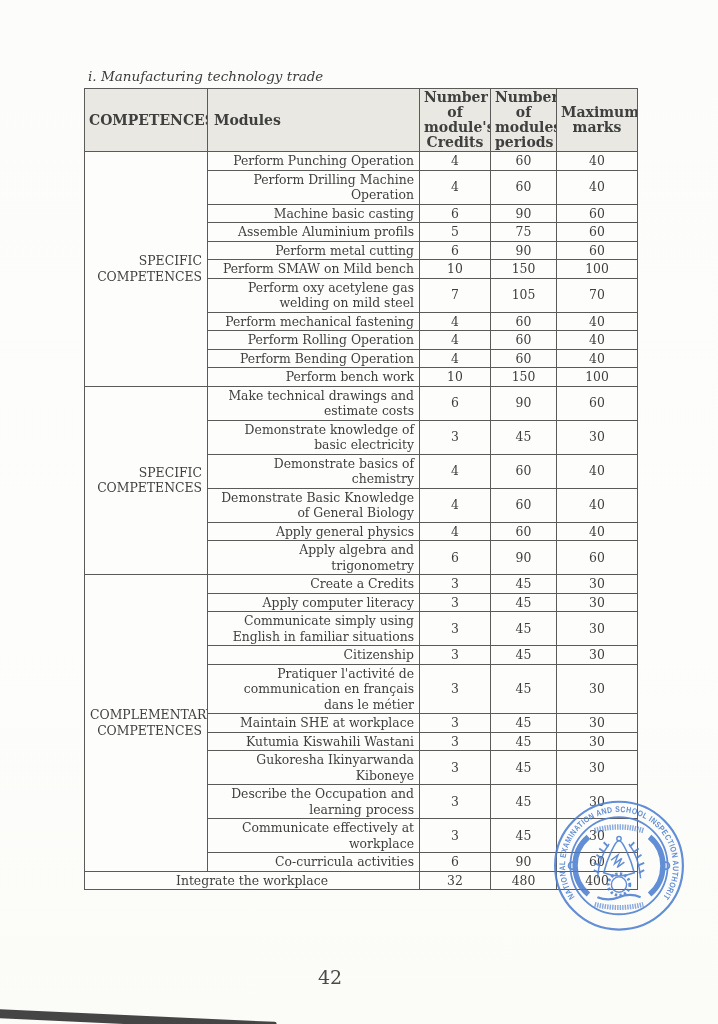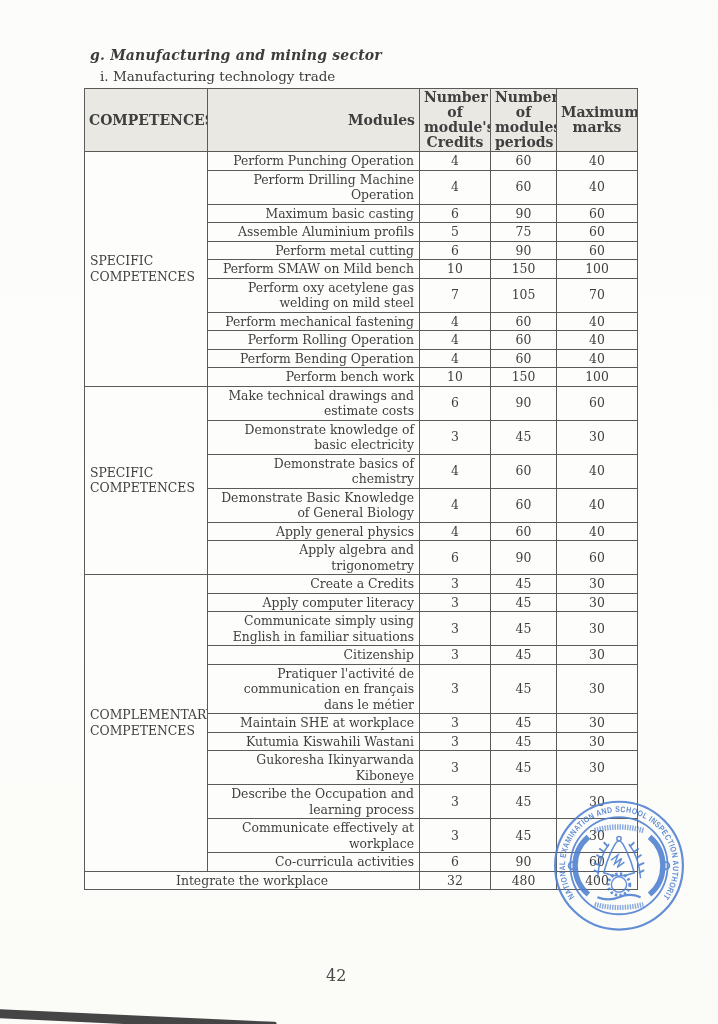--- a/index.html
+++ b/index.html
@@ -15,21 +15,21 @@
     font-family:"DejaVu Serif","Liberation Serif",serif;
   }
   .page{position:absolute;inset:0;
     background:linear-gradient(180deg,#fcfcfa 0%,#fdfdfb 60%,#fbfbf8 100%);}
   .heading{
     position:absolute;left:90px;top:47px;
     font-size:14px;font-weight:bold;font-style:italic;letter-spacing:.2px;
   }
   .subheading{
     position:absolute;left:88px;top:68px;
-    font-size:13.5px;margin-left:12px;
+    font-size:13.5px;font-style:italic;
   }
   table.comp{
     position:absolute;left:84px;top:88px;width:553px;
     border-collapse:collapse;table-layout:fixed;
     font-size:12.4px;color:#3f3f3f;
   }
   table.comp col.c1{width:123px}
   table.comp col.c2{width:212px}
   table.comp col.c3{width:71px}
   table.comp col.c4{width:66px}
@@ -37,44 +37,43 @@
   table.comp th,table.comp td{
     border:1px solid var(--border);
     padding:1px 5px;line-height:15.5px;
     overflow:hidden;
   }
   table.comp thead th{
     background:var(--header-bg);
     font-weight:bold;text-align:center;vertical-align:middle;
     height:62px;padding:0 4px;line-height:15px;font-size:14px;
   }
-  table.comp thead th.th-modules{text-align:right;padding-left:6px;}
-  td.comp-cell{text-align:left;vertical-align:middle;background:#fdfdfb;}
+  table.comp thead th.th-modules{text-align:left;padding-left:6px;}
+  td.comp-cell{text-align:right;vertical-align:middle;background:#fdfdfb;}
   td.module-cell{text-align:right;background:#fdfdfb;}
   td.num-cell{text-align:center;background:#fdfdfb;}
   td.footer-label{text-align:center;background:#fdfdfb;}
   .page-number{
-    position:absolute;left:326px;top:966px;font-size:16px;color:#4a4a4a;
+    position:absolute;left:318px;top:966px;font-size:19px;color:#4a4a4a;
   }
   .stamp{
     position:absolute;left:538px;top:792px;width:162px;height:150px;
     color:var(--stamp-blue);opacity:.88;pointer-events:none;
   }
   .scan-line{
     position:absolute;left:-8px;top:1009px;width:285px;height:9px;
     background:#454545;transform:rotate(2.6deg);transform-origin:left top;
     border-radius:2px;
   }
 </style>
 </head>
 <body>
 
 <div class="page">
 
-  <div class="heading">g. Manufacturing and mining sector</div>
   <div class="subheading">i. Manufacturing technology trade</div>
 
   <table class="comp">
     <colgroup>
         <col class="c1">
         <col class="c2">
         <col class="c3">
         <col class="c4">
         <col class="c5">
       </colgroup>
@@ -95,21 +94,21 @@
           <td class="num-cell">60</td>
           <td class="num-cell">40</td>
         </tr>
         <tr>
           <td class="module-cell">Perform Drilling Machine Operation</td>
           <td class="num-cell">4</td>
           <td class="num-cell">60</td>
           <td class="num-cell">40</td>
         </tr>
         <tr>
-          <td class="module-cell">Maximum basic casting</td>
+          <td class="module-cell">Machine basic casting</td>
           <td class="num-cell">6</td>
           <td class="num-cell">90</td>
           <td class="num-cell">60</td>
         </tr>
         <tr>
           <td class="module-cell">Assemble Aluminium profils</td>
           <td class="num-cell">5</td>
           <td class="num-cell">75</td>
           <td class="num-cell">60</td>
         </tr>

